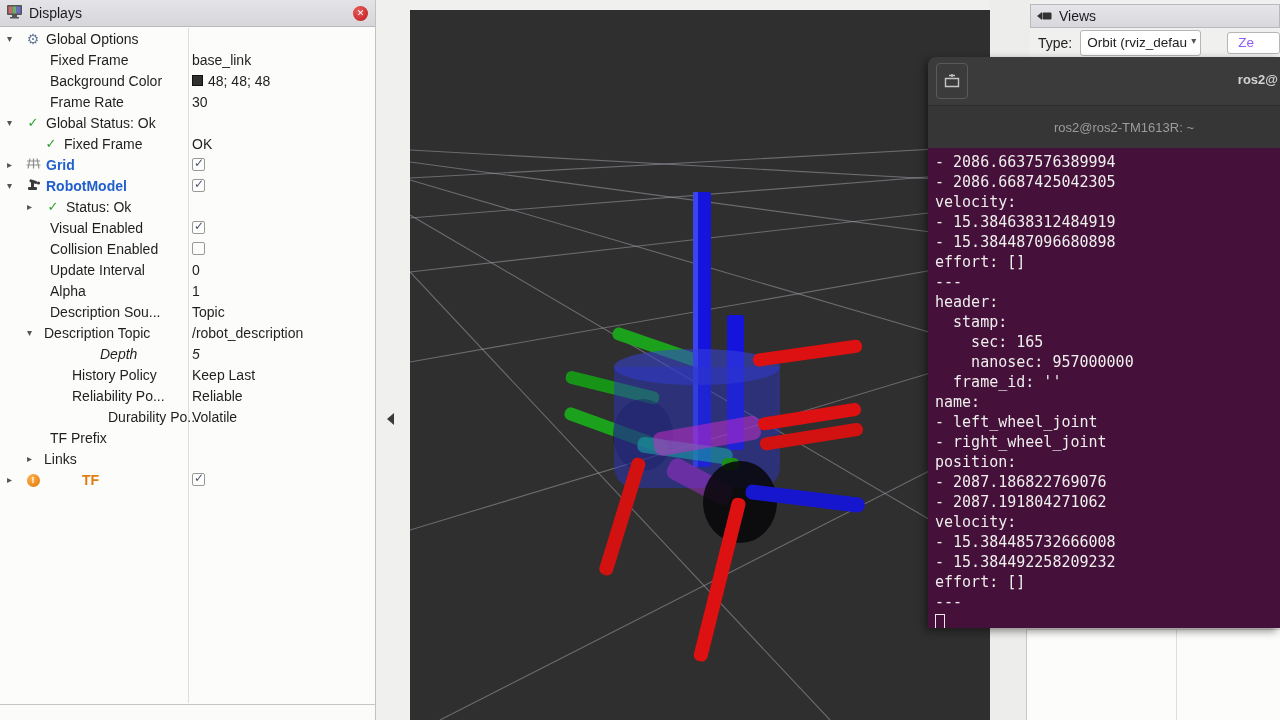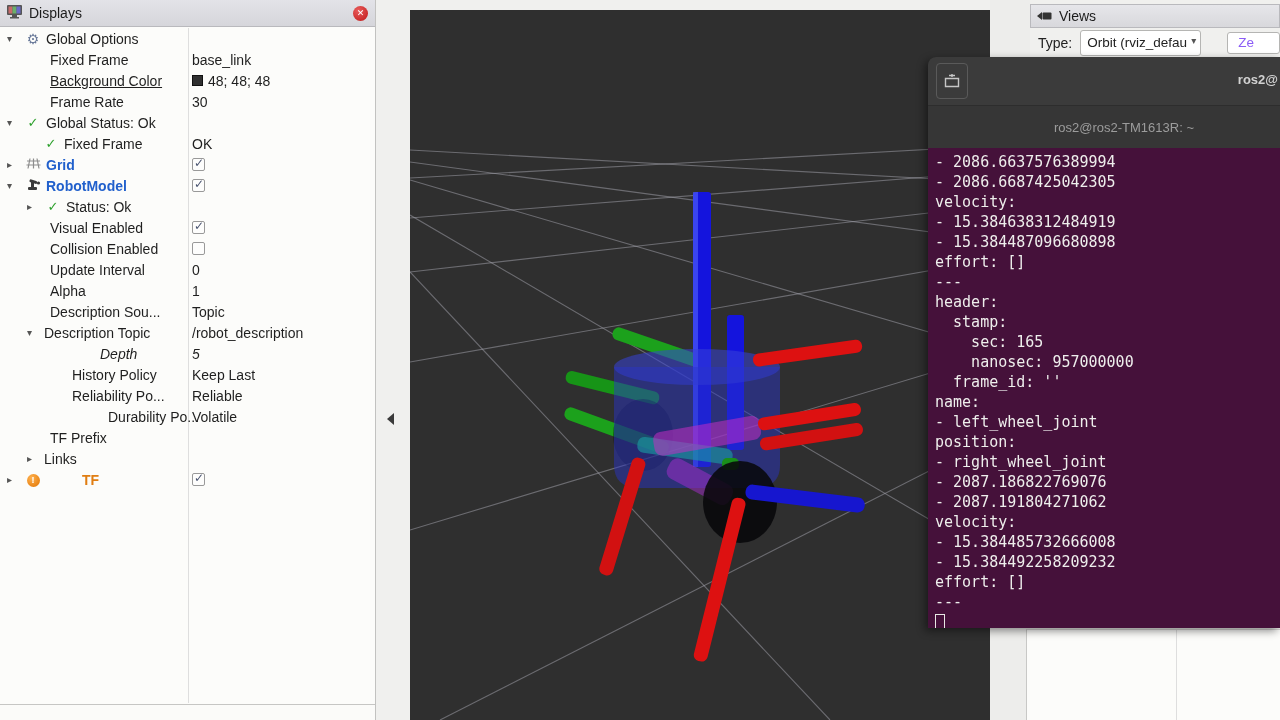--- a/index.html
+++ b/index.html
@@ -87,21 +87,21 @@
           <span class="expander">▾</span>
           <span class="ricon gear">⚙</span>
           <span class="rlabel">Global Options</span>
         </div>
         <div class="trow" style="padding-left: 48px;">
           <span class="rlabel">Fixed Frame</span>
           <span class="rvalue">
             <span>base_link</span>
           </span>
         </div>
-        <div class="trow" style="padding-left: 48px; text-decoration: underline;">
+        <div class="trow" style="padding-left: 48px;">
           <span class="rlabel">Background Color</span>
           <span class="rvalue">
             <span class="swatch" style="background: rgb(48, 48, 48);"></span>
             <span>48; 48; 48</span>
           </span>
         </div>
         <div class="trow" style="padding-left: 48px;">
           <span class="rlabel">Frame Rate</span>
           <span class="rvalue">
             <span>30</span>
@@ -340,22 +340,22 @@
         <div class="tline">- 15.384487096680898</div>
         <div class="tline">effort: []</div>
         <div class="tline">---</div>
         <div class="tline">header:</div>
         <div class="tline">  stamp:</div>
         <div class="tline">    sec: 165</div>
         <div class="tline">    nanosec: 957000000</div>
         <div class="tline">  frame_id: ''</div>
         <div class="tline">name:</div>
         <div class="tline">- left_wheel_joint</div>
+        <div class="tline">- right_wheel_joint</div>
         <div class="tline">position:</div>
-        <div class="tline">- right_wheel_joint</div>
         <div class="tline">- 2087.186822769076</div>
         <div class="tline">- 2087.191804271062</div>
         <div class="tline">velocity:</div>
         <div class="tline">- 15.384485732666008</div>
         <div class="tline">- 15.384492258209232</div>
         <div class="tline">effort: []</div>
         <div class="tline">---</div>
       </div>
     <div id="term-cursor"></div>
   </div>

